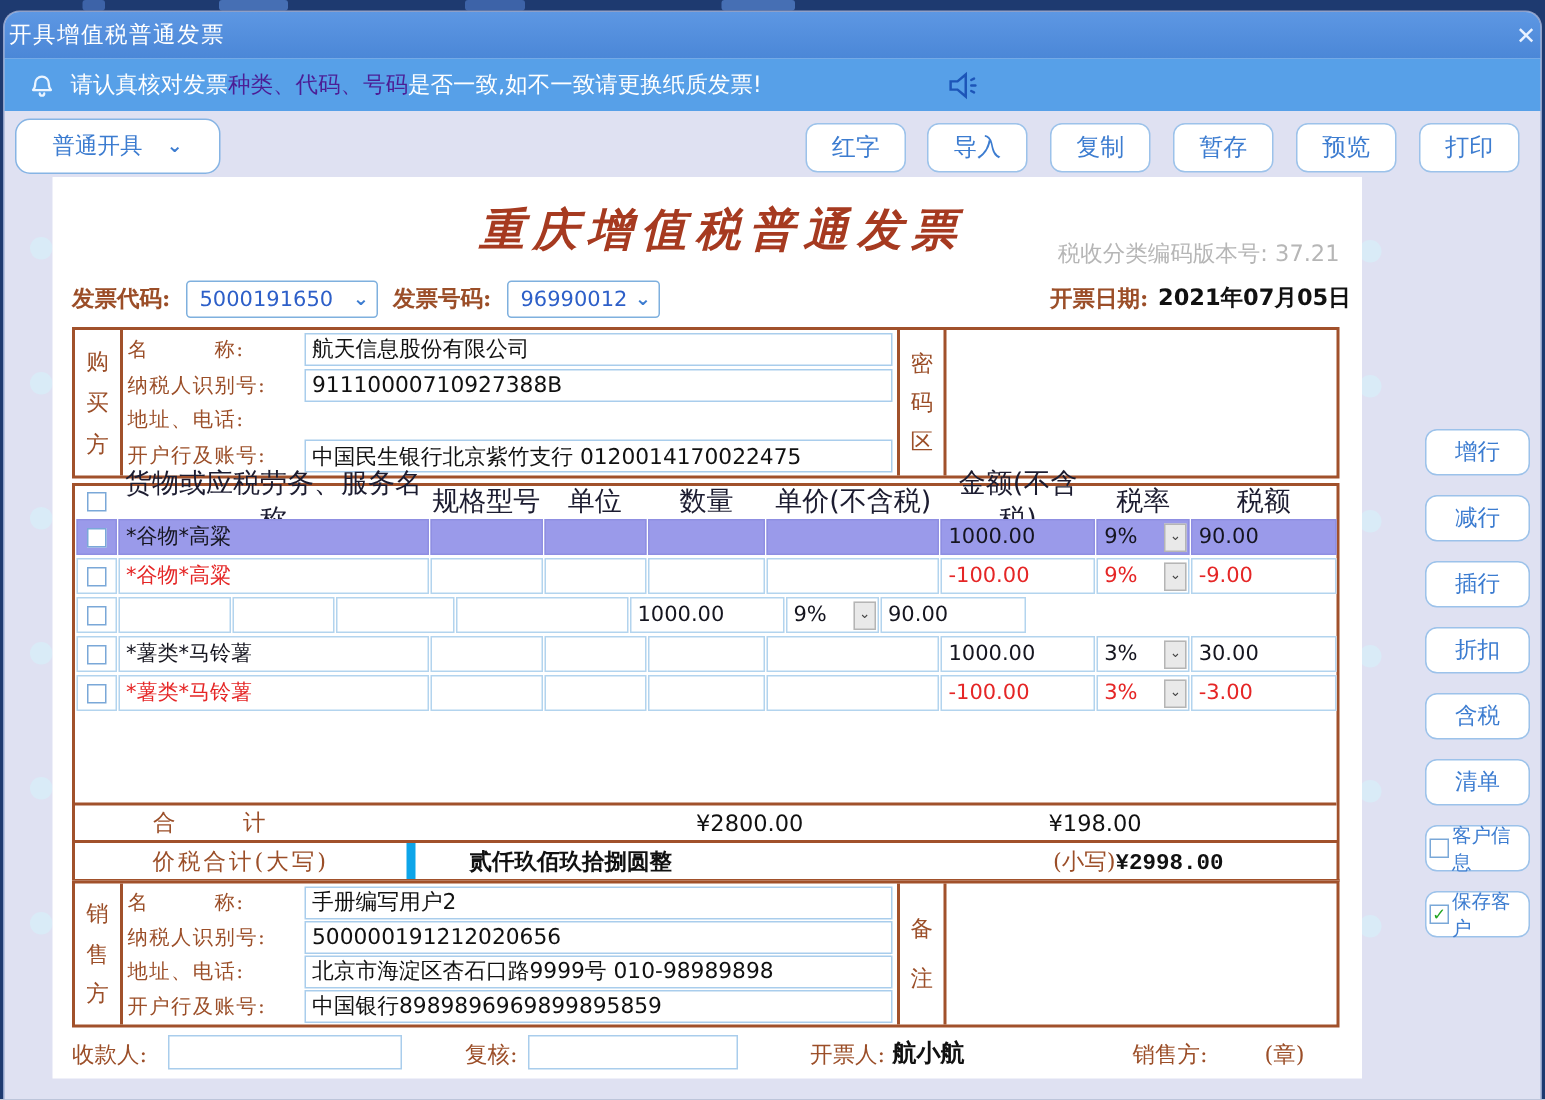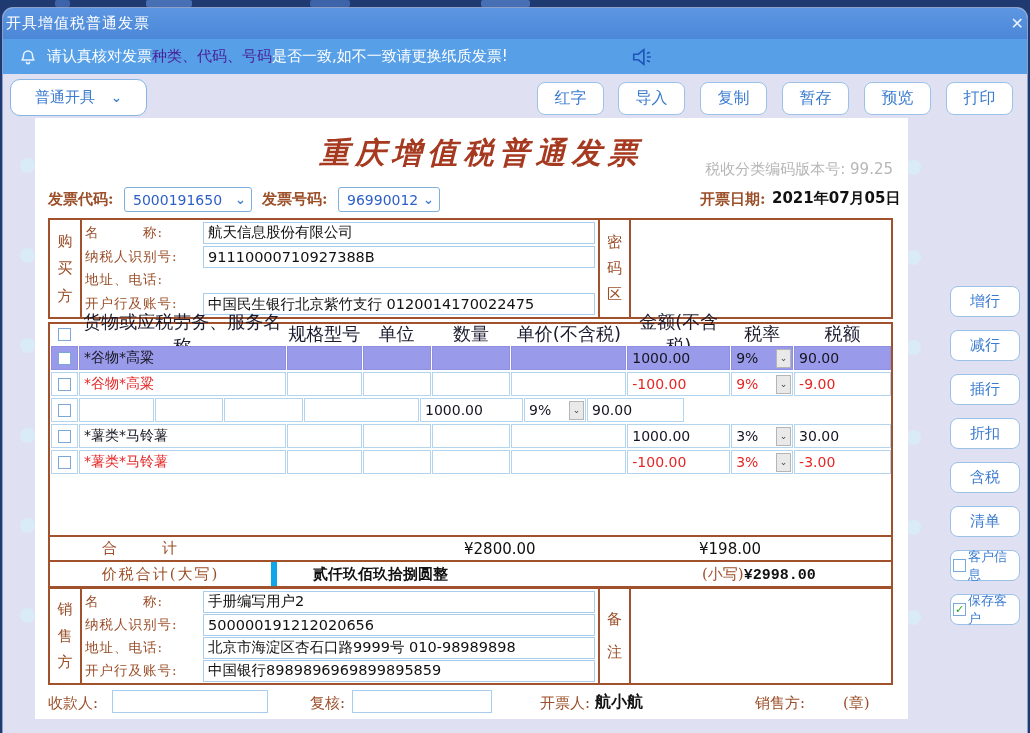--- a/index.html
+++ b/index.html
@@ -141,21 +141,21 @@
     <div class="dot" style="left:17px;top:600px"></div>
     <div class="dot" style="left:903px;top:152px"></div>
     <div class="dot" style="left:903px;top:242px"></div>
     <div class="dot" style="left:903px;top:332px"></div>
     <div class="dot" style="left:903px;top:422px"></div>
     <div class="dot" style="left:903px;top:512px"></div>
     <div class="dot" style="left:903px;top:602px"></div>
 
     <div class="paper">
       <div class="inv-title">重庆增值税普通发票</div>
-      <div class="version">税收分类编码版本号: 99.25</div>
+      <div class="version">税收分类编码版本号: 37.21</div>
 
       <span class="blbl brown" style="left:13px;top:72px">发票代码:</span>
       <div class="sel" style="left:89px;top:69px;width:128px">
         <span>5000191650</span>
         <span class="chev">⌄</span>
       </div>
       <span class="blbl brown" style="left:227px;top:72px">发票号码:</span>
       <div class="sel" style="left:303px;top:69px;width:102px">
         <span>96990012</span>
         <span class="chev">⌄</span>

